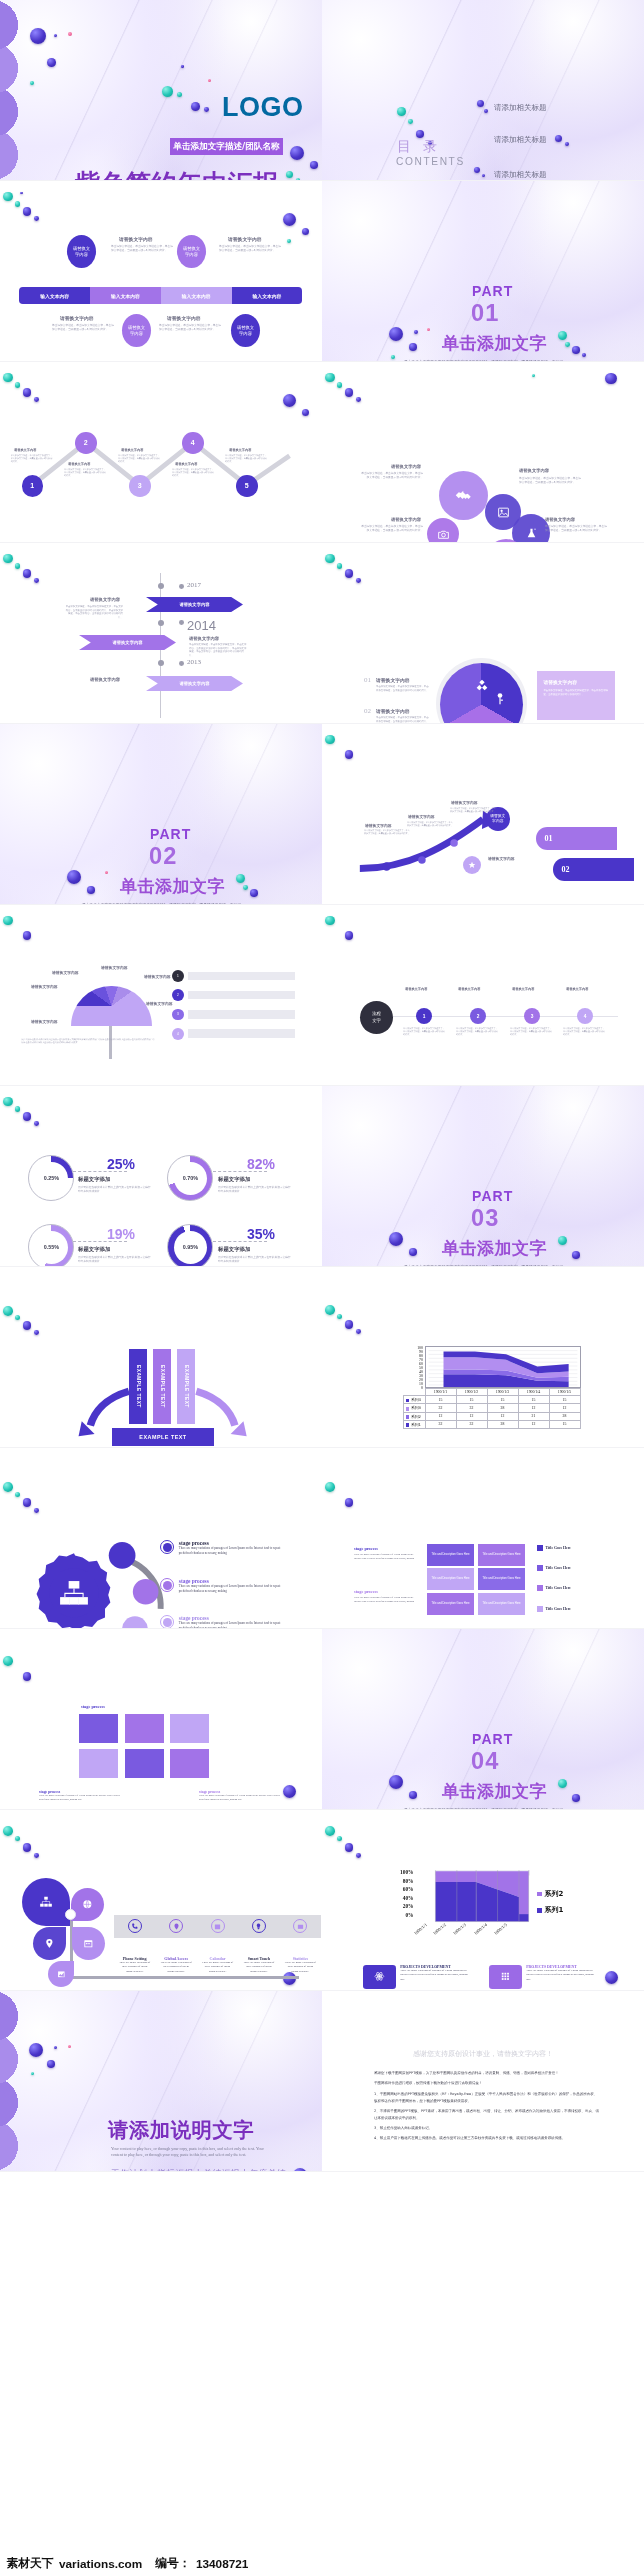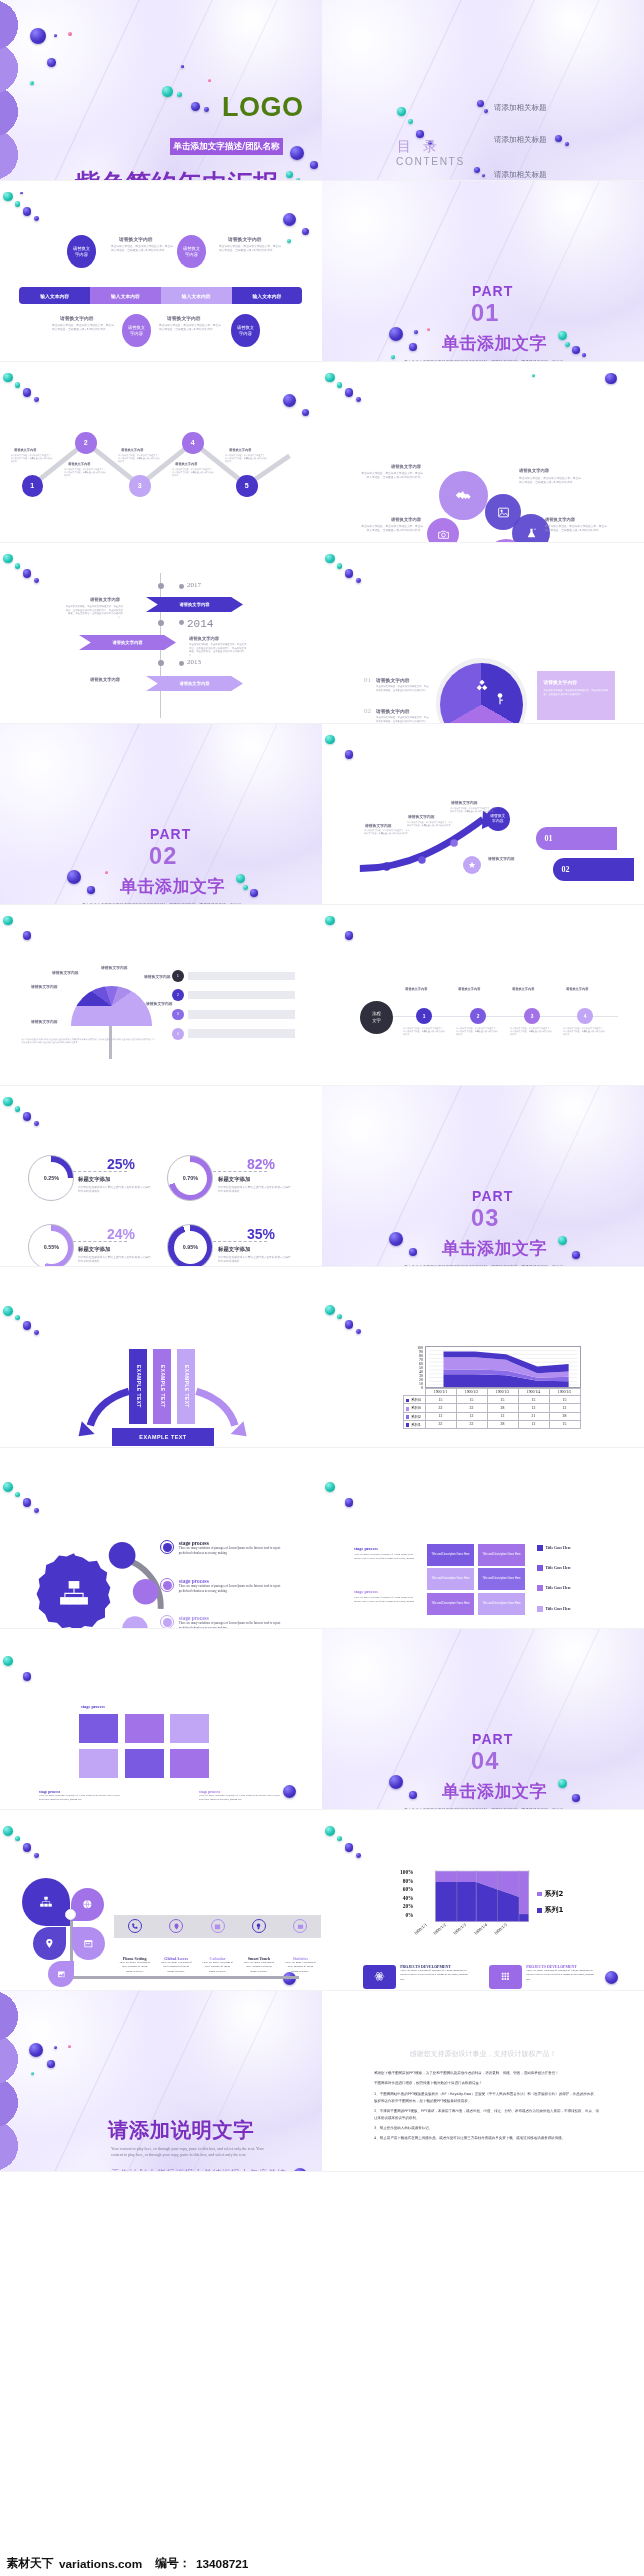--- a/index.html
+++ b/index.html
@@ -44,21 +44,21 @@
   
   .ball{ position:absolute; border-radius:50%; }
   .b-ind{ background:radial-gradient(circle at 33% 28%, #8f83ff 0%, #4a35c9 55%, #3222a3 100%);
           box-shadow:0 1.1px 2.1px rgba(60,40,140,.35); }
   .b-tea{ background:radial-gradient(circle at 33% 28%, #8df2e6 0%, #20c5b5 55%, #11998e 100%);
           box-shadow:0 1.1px 2.1px rgba(20,120,110,.3); }
   .b-pnk{ background:radial-gradient(circle at 35% 30%, #ff9ec4 0%, #e0457f 100%); }
   .cluster .ball{ pointer-events:none; }
   
   .cn { font-family:"DejaVu Sans", sans-serif; }
-  .logo{ position:absolute; font-weight:bold; color:#4d7c0f; letter-spacing:0.5px; }
+  .logo{ position:absolute; font-weight:bold; color:#0369a1; letter-spacing:0.5px; }
   .band{
     position:absolute; background:#9b59e0; color:#fff;
     font-weight:bold; text-align:center; line-height:1;
     display:flex; align-items:center; justify-content:center;
   }
   .bigtitle{ position:absolute; color:#7b2fbe; font-weight:bold; letter-spacing:0.5px; }
   .para{ position:absolute; color:#7a7a92; line-height:1.6; }
   .tagline{ position:absolute; color:#8f79c9; letter-spacing:0.5px; }
   
   .mulu{ position:absolute; color:#b69be0; letter-spacing:3.8px; font-weight:300; }
@@ -297,21 +297,21 @@
     </div>
     <div style="position:absolute;left:160px;top:29.5px;width:0.5px;height:145px;background:#c9c9d4;"></div>
     <div class="ball" style="left:158px;top:40px;width:5.9px;height:5.9px;background:#9d9daf;"></div>
     <div class="ball" style="left:179px;top:41px;width:4.8px;height:4.8px;background:#9d9daf;"></div>
     <div style="position:absolute;left:187px;top:38px;font-size:7px;color:#8a8a9c;font-family:'Liberation Serif',serif;">2017</div>
     <div class="ribbon cn" style="left:146px;top:54px;width:97px;height:15px;background:#4a35c9;font-size:4.3px;">请替换文字内容</div>
     <div class="h-sm cn" style="position:absolute;left:90px;top:54px;font-size:4.3px;">请替换文字内容</div>
     <div class="t-xs cn" style="position:absolute;left:64px;top:62px;width:59px;font-size:2.4px;text-align:right;">单击添加文字描述，单击添加文字描述文字，单击文字内容，当需要显示演示时可以用幻灯片。单击添加文字描述，单击文字内容，当需要显示演示时可以用幻灯片。</div>
     <div class="ball" style="left:158px;top:77px;width:5.9px;height:5.9px;background:#9d9daf;"></div>
     <div class="ball" style="left:179px;top:77px;width:4.8px;height:4.8px;background:#9d9daf;"></div>
-    <div style="position:absolute;left:187px;top:75px;font-size:11px;color:#8a8a9c;font-family:Liberation Mono, monospace;">2014</div>
+    <div style="position:absolute;left:187px;top:75px;font-size:13px;color:#8a8a9c;font-family:Liberation Sans, sans-serif;">2014</div>
     <div class="ribbon cn" style="left:79px;top:92px;width:97px;height:15px;background:#a273e8;font-size:4.3px;">请替换文字内容</div>
     <div class="h-sm cn" style="position:absolute;left:189px;top:93px;font-size:4.3px;">请替换文字内容</div>
     <div class="t-xs cn" style="position:absolute;left:189px;top:100px;width:59px;font-size:2.4px;">单击添加文字描述，单击添加文字描述文字，单击文字内容，当需要显示演示时可以用幻灯片。单击添加文字描述，单击文字内容，当需要显示演示时可以用幻灯片。</div>
     <div class="ball" style="left:158px;top:117px;width:5.9px;height:5.9px;background:#9d9daf;"></div>
     <div class="ball" style="left:179px;top:118px;width:4.8px;height:4.8px;background:#9d9daf;"></div>
     <div style="position:absolute;left:187px;top:115px;font-size:7px;color:#8a8a9c;font-family:'Liberation Serif',serif;">2013</div>
     <div class="ribbon cn" style="left:146px;top:133px;width:97px;height:15px;background:#c0a6f5;font-size:4.3px;">请替换文字内容</div>
     <div class="h-sm cn" style="position:absolute;left:90px;top:134px;font-size:4.3px;">请替换文字内容</div>
   </div>
 
@@ -491,21 +491,21 @@
     <div style="position:absolute;left:213px;top:85px;width:54px;border-top:0.5px dashed #b5b5c4;"></div>
     <div class="h-sm cn" style="position:absolute;left:218px;top:90px;font-size:5.4px;color:#3a3a4c;">标题文字添加</div>
     <div class="t-xs cn" style="position:absolute;left:218px;top:99px;width:75px;font-size:2.7px;">用户可以在投影仪或者计算机上进行演示也可以将演示文稿打印出来制作成胶片</div>
 
     <div style="position:absolute;left:28px;top:138px;width:46px;height:46px;border-radius:50%;
          background:conic-gradient(#b28ef0 0deg 198deg, #fff 198deg 360deg);border:0.5px solid #bdbdcc;">
       <div style="position:absolute;left:5.9px;top:5.9px;width:33px;height:33px;border-radius:50%;background:#fff;display:flex;align-items:center;justify-content:center;">
         <span style="font-size:5.4px;font-weight:bold;color:#3a3a4c;">0.55%</span>
       </div>
     </div>
-    <div class="donut-lbl" style="left:107px;top:140px;font-size:14px;color:#b28ef0;">24%</div>
+    <div class="donut-lbl" style="left:107px;top:140px;font-size:14px;color:#b28ef0;">19%</div>
     <div style="position:absolute;left:73px;top:155px;width:54px;border-top:0.5px dashed #b5b5c4;"></div>
     <div class="h-sm cn" style="position:absolute;left:78px;top:160px;font-size:5.4px;color:#3a3a4c;">标题文字添加</div>
     <div class="t-xs cn" style="position:absolute;left:78px;top:169px;width:75px;font-size:2.7px;">用户可以在投影仪或者计算机上进行演示也可以将演示文稿打印出来制作成胶片</div>
 
     <div style="position:absolute;left:167px;top:138px;width:46px;height:46px;border-radius:50%;
          background:conic-gradient(#4a35c9 0deg 342deg, #fff 342deg 360deg);border:0.5px solid #bdbdcc;">
       <div style="position:absolute;left:5.9px;top:5.9px;width:33px;height:33px;border-radius:50%;background:#fff;display:flex;align-items:center;justify-content:center;">
         <span style="font-size:5.4px;font-weight:bold;color:#3a3a4c;">0.95%</span>
       </div>
     </div>
@@ -989,21 +989,21 @@
       <div class="ball b-ind" style="left:293px;top:177px;width:14px;height:14px;"></div>
 
     </div>
     <div class="bigtitle cn" style="left:108px;top:125px;font-size:20.4px;">请添加说明文字</div>
     <div class="para" style="left:111px;top:155px;width:165px;font-size:4px;font-family:'Liberation Serif',serif;">Your content to play here, or through your copy, paste in this box, and select only the text. Your content to play here, or through your copy, paste in this box, and select only the text.</div>
     <div class="tagline cn" style="left:111px;top:177px;font-size:8.6px;">工作计划 | 指标汇报 | 总结汇报 | 年度总结</div>
   </div>
 
   <div class="slide">
     <div class="white"></div>
-    <div class="cn" style="position:absolute;left:0;top:58px;width:322px;text-align:center;font-size:7px;color:#cfcfd8;">感谢您支持原创设计事业，支持设计版权产品！</div>
+    <div class="cn" style="position:absolute;left:0;top:58px;width:322px;text-align:center;font-size:7px;color:#cfcfd8;">感谢您支持原创设计事业，请替换文字内容！</div>
     <div style="position:absolute;left:52px;top:79px;width:225px;">
       <p class="cn" style="font-size:3.5px;color:#3a3a48;line-height:1.9;margin-bottom:3.8px;">感谢您下载千图网原创PPT模板，为了您和千图网以及原创作者的利益，请勿复制、传播、销售，否则将承担法律责任！</p>
       <p class="cn" style="font-size:3.5px;color:#3a3a48;line-height:1.9;margin-bottom:3.8px;">千图网将对作品进行维权，按照传播下载次数的十倍进行索取赔偿金！</p>
       <p class="cn" style="font-size:3.5px;color:#3a3a48;line-height:1.9;margin-bottom:3.8px;">1、千图网网站出售的PPT模版是免版税类（RF：Royalty-free）正版受《中华人民共和国著作法》和《世界版权公约》的保护，作品的所有权、版权和著作权归千图网所有，您下载的是PPT模版素材使用权。</p>
       <p class="cn" style="font-size:3.5px;color:#3a3a48;line-height:1.9;margin-bottom:3.8px;">2、不得将千图网的PPT模版、PPT素材，本身用于再出售，或者出租、出借、转让、分销、发布或者作为礼物供他人使用，不得转授权、出卖、转让本协议或本协议中的权利。</p>
       <p class="cn" style="font-size:3.5px;color:#3a3a48;line-height:1.9;margin-bottom:3.8px;">3、禁止把作品纳入商标或服务标记。</p>
       <p class="cn" style="font-size:3.5px;color:#3a3a48;line-height:1.9;">4、禁止用户用下载格式在网上传播作品。或者作品可以让第三方单独付费或共享免费下载、或通过转移电话服务系统传播。</p>
     </div>
   </div>
 

